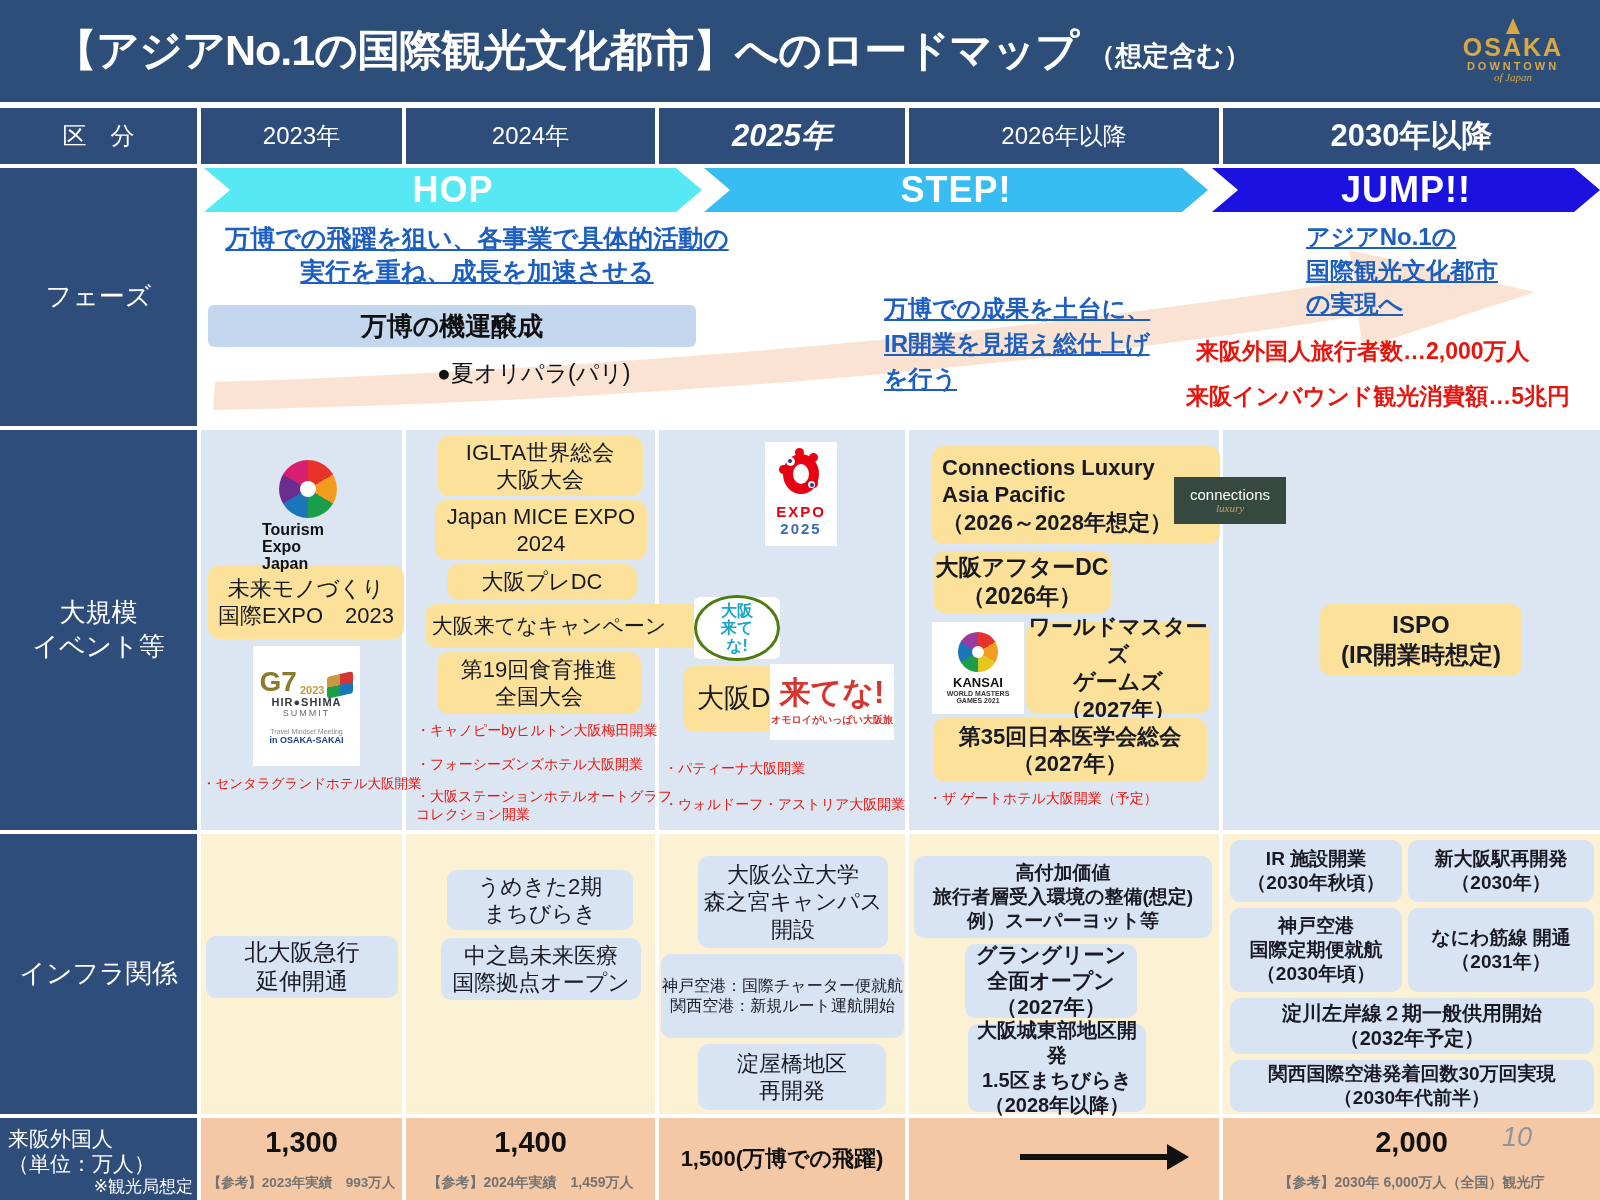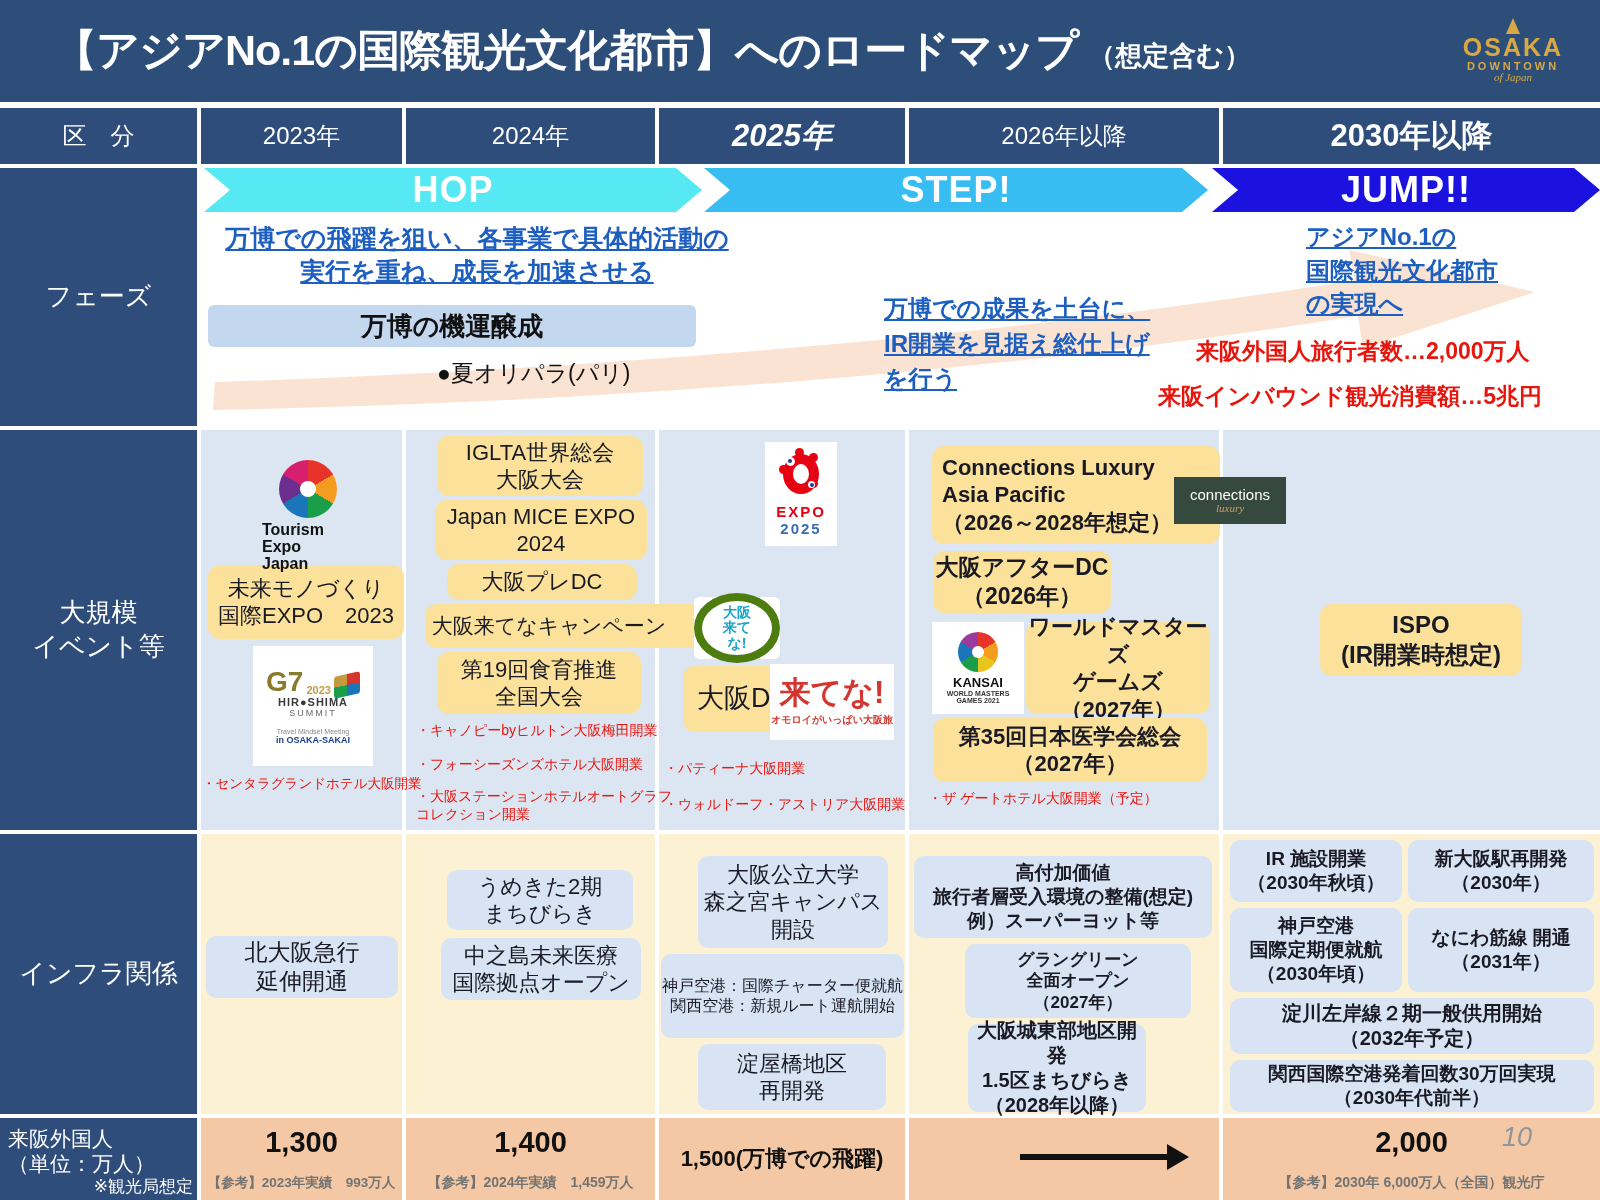--- a/index.html
+++ b/index.html
@@ -104,33 +104,33 @@
 実行を重ね、成長を加速させる</div>
   <div class="abs flexc" style="left:208px;top:305px;width:488px;height:42px;background:#c3d7ee;border-radius:6px;font-size:26px;font-weight:bold;color:#111;z-index:3;">万博の機運醸成</div>
   <div class="abs pre" style="left:437px;top:358px;font-size:23px;color:#111;z-index:3;">●夏オリパラ(パリ)</div>
   <div class="goal pre" style="left:884px;top:292px;width:312px;font-size:24px;text-align:left;line-height:1.45;">万博での成果を土台に、
 IR開業を見据え総仕上げ
 を行う</div>
   <div class="goal pre" style="left:1306px;top:220px;width:250px;font-size:24px;text-align:left;line-height:1.4;">アジアNo.1の
 国際観光文化都市
 の実現へ</div>
   <div class="kpi" style="left:1196px;top:336px;">来阪外国人旅行者数…2,000万人</div>
-  <div class="kpi" style="left:1158px;top:381px;">来阪インバウンド観光消費額…5兆円</div>
+  <div class="kpi" style="left:1186px;top:381px;">来阪インバウンド観光消費額…5兆円</div>
 
   <div class="abs" style="left:248px;top:460px;width:120px;z-index:2;">
     <div style="width:58px;height:58px;border-radius:50%;margin:0 auto;background:conic-gradient(#e8332a 0 60deg,#f49c1f 60deg 120deg,#1a9e49 120deg 180deg,#1b75bb 180deg 240deg,#6b2d8e 240deg 300deg,#d61f6f 300deg 360deg);position:relative;">
       <div style="position:absolute;left:21px;top:21px;width:16px;height:16px;background:#fff;border-radius:50%;"></div>
     </div>
     <div class="pre" style="font-weight:bold;font-size:16px;line-height:1.05;color:#111;margin-top:4px;padding-left:14px;">Tourism
 Expo
 Japan</div>
   </div>
   <div class="ybox pre" style="left:208px;top:565px;width:196px;height:74px;font-size:22px;">未来モノづくり
 国際EXPO　2023</div>
-  <div class="logo-box" style="left:253px;top:646px;width:120px;height:120px;justify-content:center;">
+  <div class="logo-box" style="left:253px;top:646px;width:107px;height:120px;justify-content:center;">
     <div style="display:flex;align-items:flex-end;gap:3px;">
       <span style="font-size:28px;font-weight:bold;color:#8a7a2e;line-height:1;">G7</span>
       <span style="font-size:11px;color:#c59a3f;font-weight:bold;">2023</span>
       <span style="width:26px;height:22px;background:conic-gradient(#d5352f 0 25%,#1b75bb 25% 50%,#1a9e49 50% 75%,#c59a3f 75% 100%);border-radius:3px;transform:skewY(-12deg);"></span>
     </div>
     <div style="font-size:11px;font-weight:bold;color:#3a3a3a;letter-spacing:1px;">HIR●SHIMA</div>
     <div style="font-size:9px;color:#6a6a6a;letter-spacing:2px;">SUMMIT</div>
     <div style="font-size:7px;color:#8a8a8a;margin-top:10px;">Travel Mindset Meeting</div>
     <div style="font-size:9px;font-weight:bold;color:#1b3f8f;">in OSAKA-SAKAI</div>
   </div>
@@ -159,21 +159,21 @@
       <div class="ring" style="position:absolute;left:5px;top:6px;width:7px;height:7px;background:#fff;border:1px solid #fff;"></div>
       <div class="ring" style="position:absolute;left:7px;top:8px;width:4px;height:4px;background:#1b3f8f;"></div>
       <div class="ring" style="position:absolute;left:27px;top:30px;width:7px;height:7px;background:#fff;"></div>
       <div class="ring" style="position:absolute;left:29px;top:32px;width:4px;height:4px;background:#1b3f8f;"></div>
     </div>
     <div style="font-size:15px;font-weight:bold;color:#e60012;letter-spacing:2px;margin-top:8px;">EXPO</div>
     <div style="font-size:15px;font-weight:bold;color:#3a6bb5;letter-spacing:2px;">2025</div>
   </div>
   <div class="ybox" style="left:683px;top:666px;width:168px;height:66px;font-size:27px;justify-content:flex-start;padding-left:14px;box-sizing:border-box;">大阪DC</div>
   <div class="logo-box" style="left:694px;top:597px;width:86px;height:62px;border-radius:6px;z-index:3;">
-    <div class="pre" style="font-size:14px;font-weight:bold;color:#1ba6c9;line-height:1.1;border:8px solid #4d7c0f;border-radius:50%;padding:4px 14px;">大阪
+    <div class="pre" style="font-size:16px;font-weight:bold;color:#1ba6c9;line-height:1.1;border:3px solid #4d7c0f;border-radius:50%;padding:4px 14px;">大阪
 来てな!</div>
   </div>
   <div class="logo-box" style="left:770px;top:664px;width:124px;height:76px;z-index:3;">
     <div style="font-size:31px;font-weight:bold;color:#d5352f;line-height:1;">来てな!</div>
     <div style="font-size:10px;font-weight:bold;color:#d5352f;margin-top:5px;">オモロイがいっぱい大阪旅</div>
   </div>
   <div class="note" style="left:664px;top:760px;">・パティーナ大阪開業</div>
   <div class="note" style="left:664px;top:796px;">・ウォルドーフ・アストリア大阪開業</div>
 
   <div class="ybox pre" style="left:932px;top:446px;width:288px;height:98px;font-size:22px;font-weight:bold;justify-content:flex-start;text-align:left;padding-left:10px;box-sizing:border-box;">Connections Luxury
@@ -215,21 +215,21 @@
 森之宮キャンパス
 開設</div>
   <div class="bbox pre" style="left:661px;top:954px;width:243px;height:84px;font-size:16px;">神戸空港：国際チャーター便就航
 関西空港：新規ルート運航開始</div>
   <div class="bbox pre" style="left:698px;top:1044px;width:188px;height:66px;font-size:22px;">淀屋橋地区
 再開発</div>
 
   <div class="bbox pre" style="left:914px;top:856px;width:298px;height:82px;font-size:19px;font-weight:bold;">高付加価値
 旅行者層受入環境の整備(想定)
 例）スーパーヨット等</div>
-  <div class="bbox pre" style="left:965px;top:944px;width:226px;height:74px;font-size:17px;font-weight:bold;">グラングリーン
+  <div class="bbox pre" style="left:965px;top:944px;width:172px;height:74px;font-size:21px;font-weight:bold;">グラングリーン
 全面オープン
 （2027年）</div>
   <div class="bbox pre" style="left:968px;top:1024px;width:178px;height:88px;font-size:20px;font-weight:bold;">大阪城東部地区開発
 1.5区まちびらき
 （2028年以降）</div>
 
   <div class="bbox pre" style="left:1230px;top:840px;width:172px;height:62px;font-size:19px;font-weight:bold;">IR 施設開業
 （2030年秋頃）</div>
   <div class="bbox pre" style="left:1408px;top:840px;width:186px;height:62px;font-size:19px;font-weight:bold;">新大阪駅再開発
 （2030年）</div>

